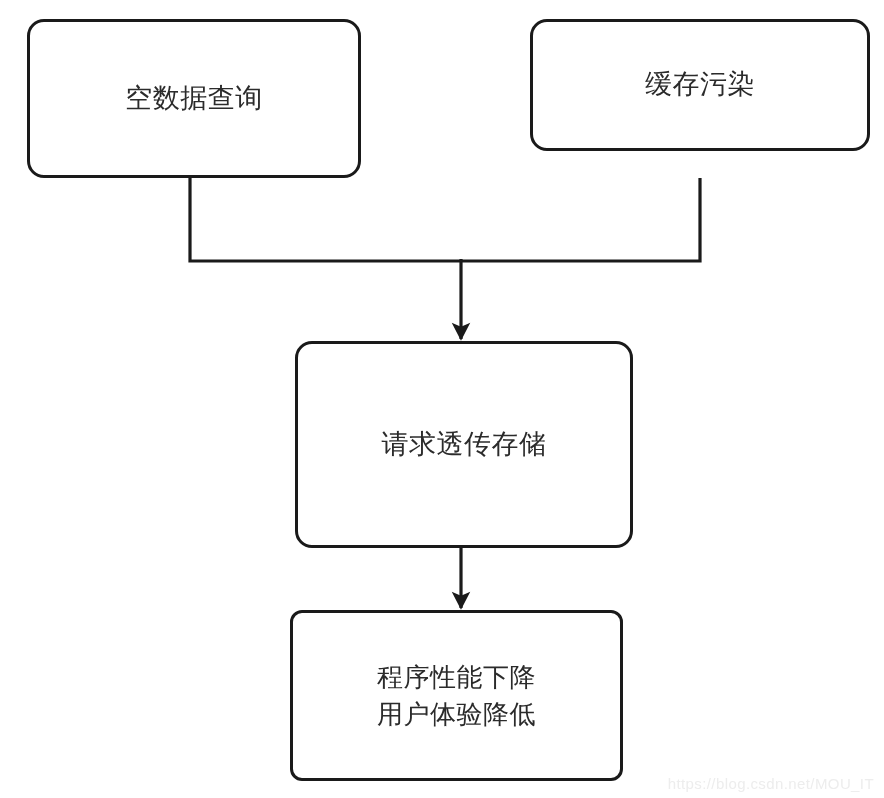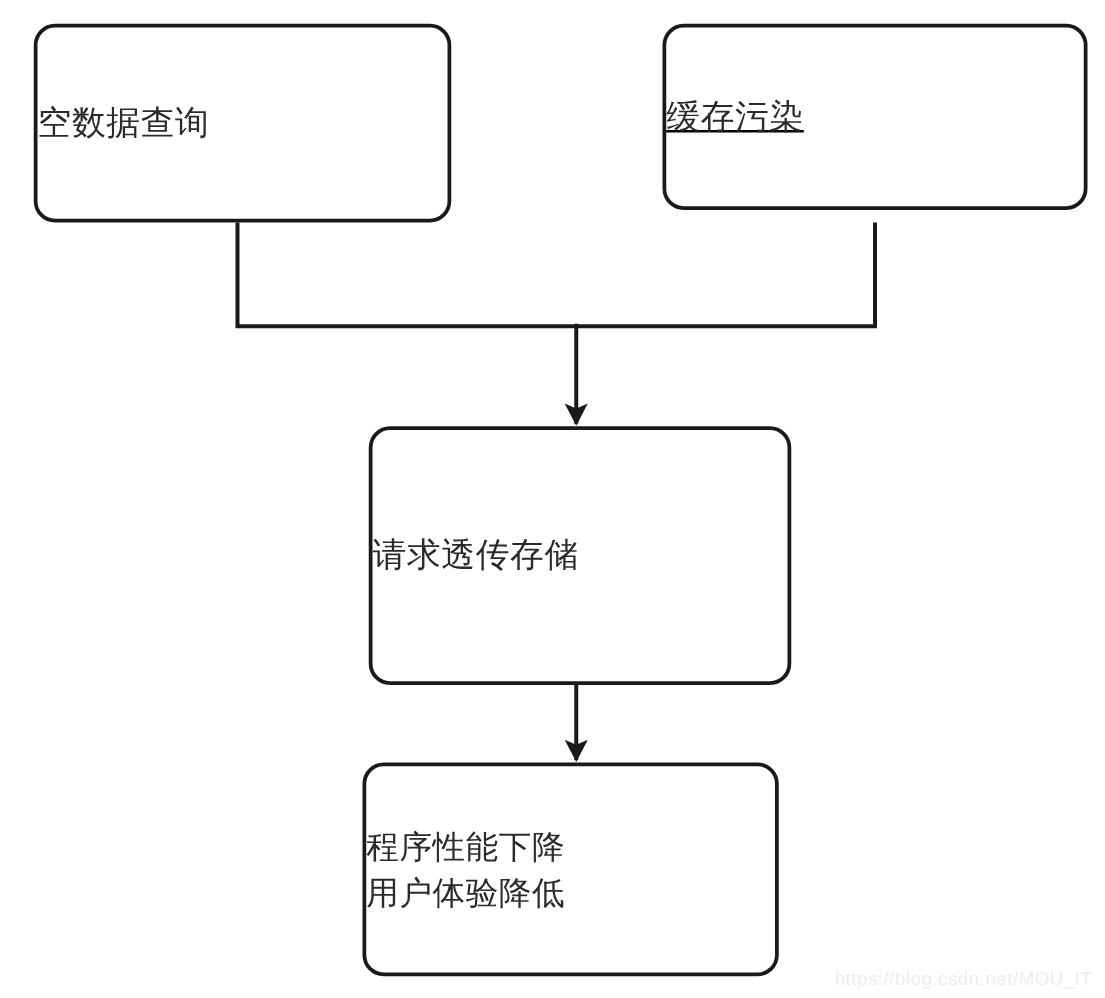--- a/index.html
+++ b/index.html
@@ -26,35 +26,36 @@
     height: 798px;
   }
   .node {
     position: absolute;
     box-sizing: border-box;
     background: #ffffff;
     border: 3px solid #1a1a1a;
     border-radius: 17px;
     display: flex;
     align-items: center;
+    justify-content: center;
     z-index: 2;
   }
   .node-label {
     color: #2b2b2b;
     font-size: 27px;
     line-height: 1.38;
     text-align: center;
     letter-spacing: 0.5px;
     white-space: pre-line;
     user-select: none;
   }
   #node-empty-data-query { left: 27px;  top: 19px;  width: 334px; height: 159px; }
-  #node-cache-pollution  { left: 530px; top: 19px;  width: 340px; height: 149px; text-decoration: underline; }
+  #node-cache-pollution  { left: 530px; top: 19px;  width: 340px; height: 132px; }
   #node-passthrough      { left: 295px; top: 341px; width: 338px; height: 207px; }
-  #node-impact           { left: 290px; top: 610px; width: 333px; height: 171px; }
+  #node-impact           { left: 290px; top: 610px; width: 333px; height: 171px; border-radius: 12px; }
   #node-impact .node-label { font-size: 26px; line-height: 1.42; }
 
   .watermark {
     position: absolute;
     right: 10px;
     bottom: 6px;
     font-size: 15px;
     color: #ededed;
     letter-spacing: 0.4px;
     user-select: none;

